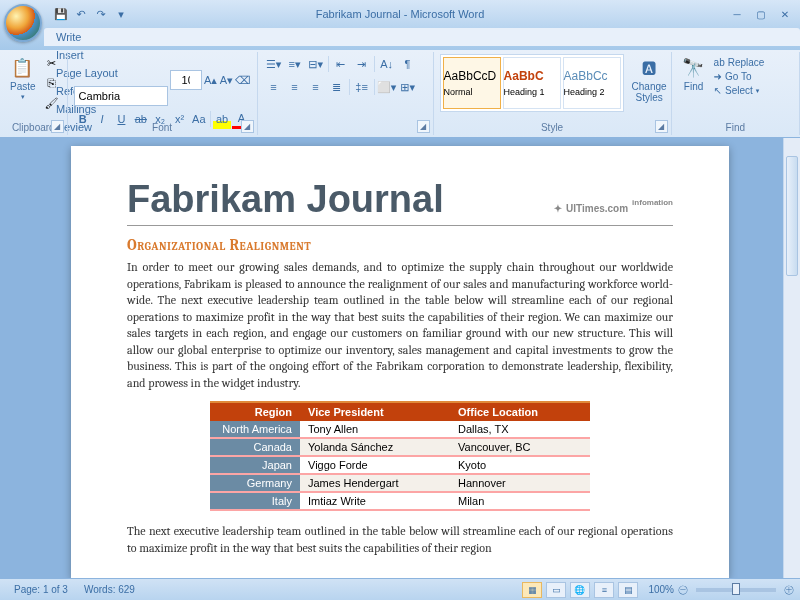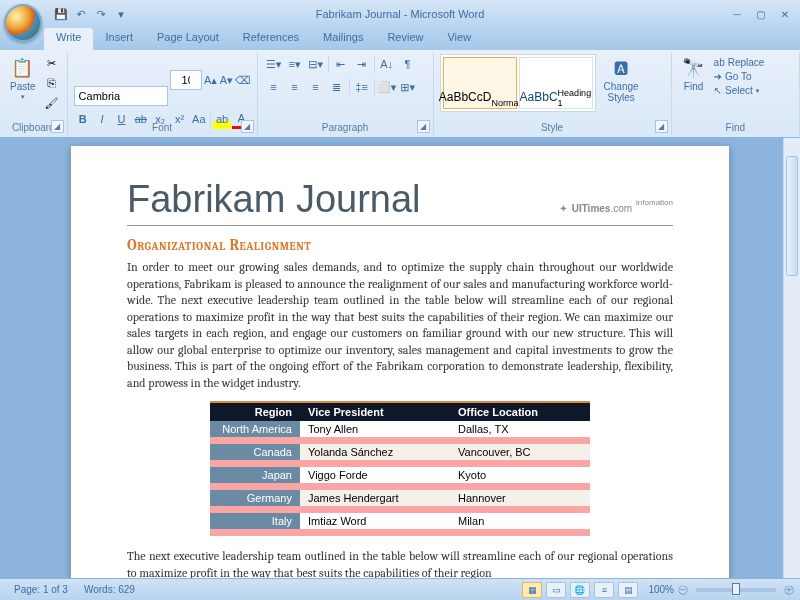--- a/index.html
+++ b/index.html
@@ -4,52 +4,52 @@
 <style>
 * { margin: 0; padding: 0; box-sizing: border-box; font-family: "Segoe UI", Tahoma, sans-serif; }
 body { width: 800px; height: 600px; background: linear-gradient(to bottom, #bdd8f0 0%, #a5c9ea 100%); overflow: hidden; }
 .titlebar { height: 28px; background: linear-gradient(to bottom, #d6e6f7 0%, #b8d4ef 100%); display: flex; align-items: center; padding: 0 4px; font-size: 11px; color: #3b6ea5; }
 .office-btn { width: 38px; height: 38px; background: radial-gradient(circle at 30% 30%, #fef4b3, #f0a63a 35%, #d35c1a 55%, #4a8fc8 55%, #2c6e38 100%); border-radius: 50%; position: absolute; top: 4px; left: 4px; z-index: 10; border: 2px solid #7ba8d4; box-shadow: 0 1px 3px rgba(0,0,0,0.3); }
 .qat { margin-left: 48px; display: flex; gap: 2px; align-items: center; }
 .qat-btn { width: 18px; height: 18px; display: flex; align-items: center; justify-content: center; font-size: 11px; color: #3b6ea5; cursor: pointer; }
 .title-text { position: absolute; left: 50%; transform: translateX(-50%); }
 .winctrl { margin-left: auto; display: flex; gap: 2px; }
 .winctrl span { width: 22px; height: 16px; display: flex; align-items: center; justify-content: center; font-size: 10px; color: #3b6ea5; cursor: pointer; border: 1px solid transparent; }
-.tabs { height: 22px; display: flex; padding-left: 44px; background: linear-gradient(to bottom, #b8d4ef, #a5c9ea); font-size: 11px; }
+.tabs { height: 22px; display: flex; padding-left: 44px; background: linear-gradient(to bottom, #b8d4ef, #a5c9ea); font-size: 11px; flex-direction: column; }
 .tab { padding: 3px 12px; color: #3b6ea5; cursor: pointer; border-top-left-radius: 3px; border-top-right-radius: 3px; }
 .tab.active { background: #e8f0fa; color: #3b6ea5; }
 .ribbon { height: 88px; background: linear-gradient(to bottom, #e8f0fa 0%, #dae8f7 100%); border-bottom: 1px solid #8cb4de; display: flex; padding: 2px 0; }
 .group { border-right: 1px solid #c5d8ee; padding: 2px 6px 0 6px; display: flex; flex-direction: column; position: relative; }
 .group-label { position: absolute; bottom: 2px; left: 0; right: 0; text-align: center; font-size: 10px; color: #5b7ba3; }
 .group-dlg { position: absolute; bottom: 2px; right: 3px; width: 13px; height: 13px; border: 1px solid #a9c4e2; font-size: 8px; display: flex; align-items: center; justify-content: center; color: #5b7ba3; cursor: pointer; background: #f0f6fc; }
 .vbtn { display: flex; flex-direction: column; align-items: center; gap: 1px; font-size: 10px; color: #3b6ea5; cursor: pointer; padding: 2px 4px; }
 .vbtn .ico { width: 24px; height: 24px; display: flex; align-items: center; justify-content: center; font-size: 18px; }
 .smallbtns { display: flex; flex-direction: column; gap: 2px; margin-left: 3px; }
 .smbtn { width: 18px; height: 18px; border: 1px solid transparent; display: flex; align-items: center; justify-content: center; font-size: 11px; cursor: pointer; }
 .fontrow { display: flex; gap: 2px; align-items: center; margin-bottom: 3px; }
 .fontname { width: 94px; height: 20px; border: 1px solid #a9c4e2; background: white; font-size: 11px; padding: 1px 4px; margin-top: 32px; }
 .fontsize { width: 32px; height: 20px; border: 1px solid #a9c4e2; background: white; font-size: 11px; padding: 1px 11px; text-align: left; }
 .toolbar-row { display: flex; gap: 1px; align-items: center; }
 .tbtn { width: 20px; height: 20px; display: flex; align-items: center; justify-content: center; font-size: 11px; color: #3b6ea5; cursor: pointer; }
 .tbtn.sep { width: 1px; background: #c5d8ee; margin: 0 1px; height: 16px; }
 .style-gallery { display: flex; gap: 2px; border: 1px solid #c5d8ee; background: white; padding: 2px; }
-.style-item { width: 74px; height: 52px; border: 1px solid #d5e3f3; display: flex; align-items: flex-end; justify-content: center; cursor: pointer; font-size: 9px; }
+.style-item { width: 58px; height: 52px; border: 1px solid #d5e3f3; display: flex; flex-direction: column; align-items: flex-start; justify-content: center; cursor: pointer; font-size: 9px; }
 .style-item.sel { border: 1px solid #f0b048; background: #fef7e6; }
 .style-preview { font-size: 12px; margin-bottom: 4px; }
 .doc-area { height: 440px; background: #8cb4de; display: flex; justify-content: center; overflow: hidden; padding-top: 8px; position: relative; }
 .page { width: 658px; background: white; box-shadow: 0 2px 8px rgba(0,0,0,0.3); padding: 32px 56px; overflow: hidden; }
-.doc-title { font-family: Cambria, Georgia, serif; font-size: 38px; color: #4a5a68; margin-bottom: 4px; display: flex; align-items: baseline; }
+.doc-title { font-family: Cambria, Georgia, serif; font-size: 38px; color: #4a5a68; margin-bottom: 4px; display: flex; align-items: baseline; font-weight: bold; }
 .doc-logo { margin-left: auto; font-size: 10px; color: #888; display: flex; align-items: center; gap: 4px; }
 .hr { border: 0; border-top: 1px solid #999; margin-bottom: 10px; }
 .heading { font-family: Cambria, Georgia, serif; font-size: 15px; color: #d97a2e; font-variant: small-caps; letter-spacing: 0.5px; margin-bottom: 5px; font-weight: bold; }
 .body-text { font-family: Cambria, Georgia, serif; font-size: 12px; color: #333; text-align: justify; line-height: 1.38; margin-bottom: 10px; }
 .data-table { margin: 6px auto 12px auto; border-collapse: collapse; font-size: 11px; }
-.data-table th { background: #0f172a; color: white; padding: 3px 8px; text-align: left; font-weight: bold; border-top: 2px solid #e0893a; }
+.data-table th { background: #c2410c; color: white; padding: 3px 8px; text-align: left; font-weight: bold; border-top: 2px solid #e0893a; }
 .data-table th:first-child { text-align: right; width: 90px; }
-.data-table td { padding: 2px 8px; border-bottom: 7px solid #fca5a5; }
+.data-table td { padding: 2px 8px; border-bottom: 2px solid #fca5a5; }
 .data-table td:first-child { background: #6b8ba4; color: white; text-align: right; }
 .data-table td:nth-child(2) { width: 150px; }
 .data-table td:nth-child(3) { width: 140px; }
 .data-table tr:nth-child(even) td:not(:first-child) { background: #f4f0ea; }
 .statusbar { height: 22px; background: linear-gradient(to bottom, #d0e2f5, #b8d4ef); border-top: 1px solid #8cb4de; display: flex; align-items: center; font-size: 10px; color: #3b6ea5; padding: 0 6px; }
 .sb-item { padding: 0 8px; }
 .sb-right { margin-left: auto; display: flex; align-items: center; gap: 4px; }
 .view-btn { width: 20px; height: 16px; border: 1px solid #a9c4e2; background: #e8f0fa; display: flex; align-items: center; justify-content: center; font-size: 9px; cursor: pointer; }
 .view-btn.active { background: #fce8b8; border-color: #e8b860; }
 .zoom-slider { width: 80px; height: 4px; background: #a9c4e2; position: relative; margin: 0 4px; }
@@ -154,34 +154,37 @@
       <span class="tbtn">≡</span>
       <span class="tbtn">≡</span>
       <span class="tbtn">≡</span>
       <span class="tbtn">≣</span>
       <span class="tbtn sep"></span>
       <span class="tbtn">‡≡</span>
       <span class="tbtn sep"></span>
       <span class="tbtn">⬜▾</span>
       <span class="tbtn">⊞▾</span>
     </div>
-    <span class="group-label">Paragraph</span>
     <span class="group-dlg">◢</span>
   </div>
 
   <div class="group" style="width:238px">
     <div style="display:flex;align-items:flex-start;gap:4px">
       <div class="style-gallery">
         <div class="style-item sel">
           <span class="style-preview">AaBbCcD</span>
           <span>Normal</span>
         </div>
         <div class="style-item">
-          <span class="style-preview" style="color:#0c4a6e;font-weight:normal">AaBbC</span>
+          <span class="style-preview" style="color:#c2410c;font-weight:bold">AaBbC</span>
           <span>Heading 1</span>
+        </div>
+        <div class="style-item">
+          <span class="style-preview" style="color:#5b8db8">AaBbCc</span>
+          <span>Heading 2</span>
         </div>
       </div>
       <div class="vbtn">
         <span class="ico" style="font-size:16px">🅰</span>
         <span style="white-space:pre;line-height:1.1;text-align:center">Change
 Styles</span>
       </div>
     </div>
     <span class="group-label">Style</span>
     <span class="group-dlg">◢</span>
@@ -250,21 +253,21 @@
             <td>Viggo Forde</td>
             <td>Kyoto</td>
           </tr>
           <tr>
             <td>Germany</td>
             <td>James Hendergart</td>
             <td>Hannover</td>
           </tr>
           <tr>
             <td>Italy</td>
-            <td>Imtiaz Word</td>
+            <td>Imtiaz Write</td>
             <td>Milan</td>
           </tr>
         </tbody>
     </table>
     <div class="body-text">The next executive leadership team outlined in the table below will streamline each of our regional operations to maximize profit in the way that best suits the capabilities of their region</div>
   </div>
   <div class="vscroll">
     <div class="vscroll-thumb"></div>
   </div>
 </div>

